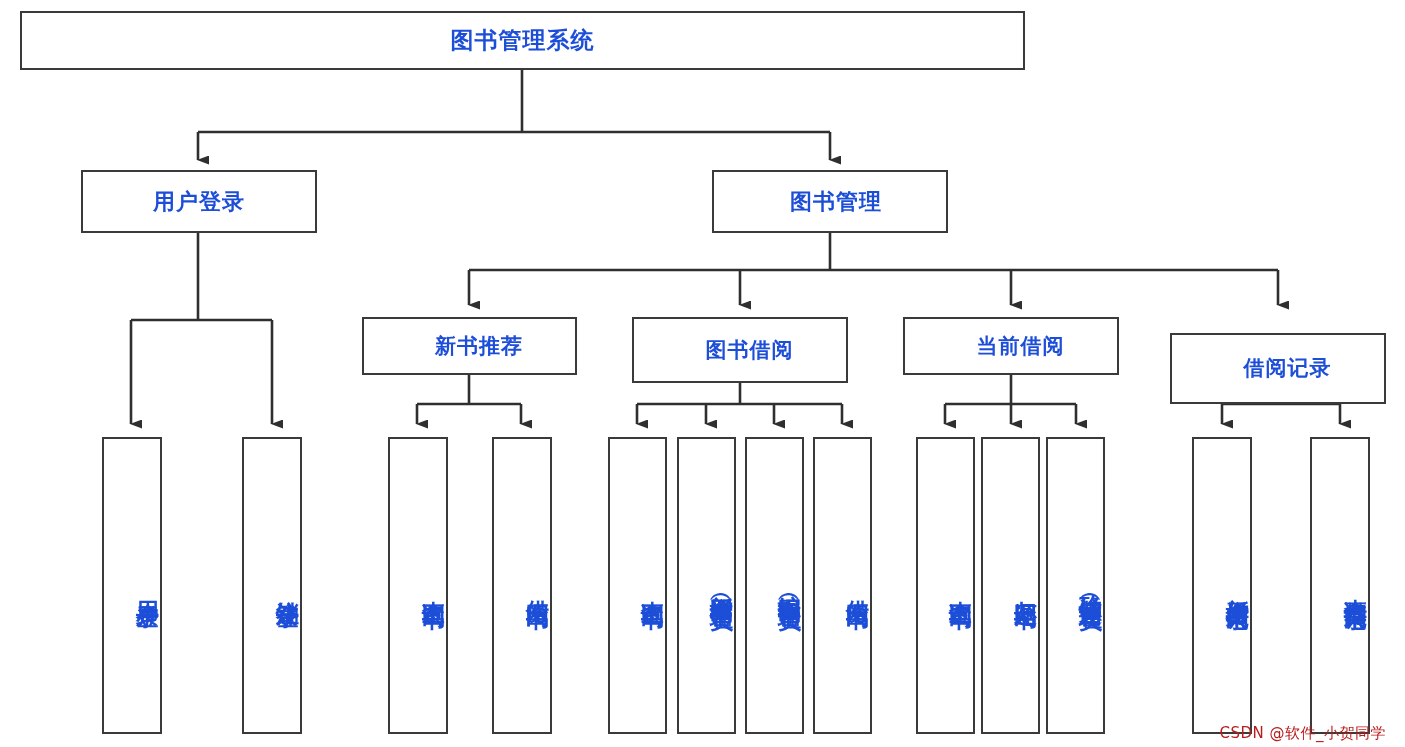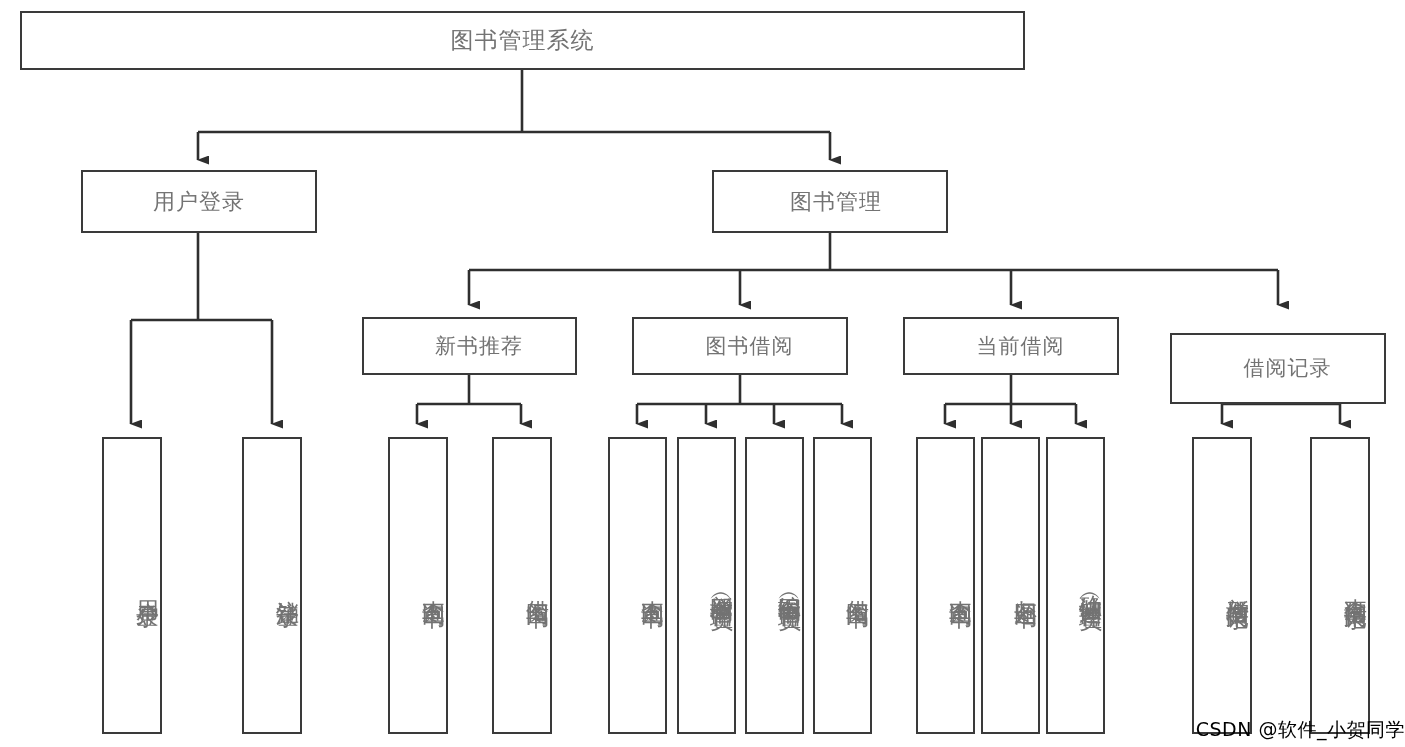--- a/index.html
+++ b/index.html
@@ -28,21 +28,22 @@
     pointer-events: none;
   }
   .node {
     position: absolute;
     box-sizing: border-box;
     background: #ffffff;
     border: 2px solid #3a3a3a;
     display: flex;
     align-items: center;
     justify-content: center;
-    color: #737373;
+    color: #1d4ed8;
+    font-weight: bold;
   }
   .node.h {
     font-size: 22px;
     line-height: 1;
     letter-spacing: 1px;
   }
   .node.root { font-size: 23px; }
   .node.lvl3 { font-size: 21px; padding-left: 19px; }
   .node.leaf {
     writing-mode: vertical-rl;
@@ -55,24 +56,24 @@
     justify-content: center;
     white-space: nowrap;
   }
   .leaf-label {
     writing-mode: vertical-rl;
     text-orientation: upright;
     display: block;
   }
   .watermark {
     position: absolute;
-    right: 0;
+    right: 19px;
     bottom: 4px;
-    font-size: 19px;
-    color: #000000;
+    font-size: 15px;
+    color: #b91c1c;
     letter-spacing: 0.5px;
     white-space: nowrap;
     font-family: "DejaVu Sans", "Liberation Sans", sans-serif;
   }
 </style>
 </head>
 <body>
 
 <div id="stage">
 
@@ -135,21 +136,21 @@
   <div class="node h" style="left:81px; top:170px; width:236px; height:63px;">
     <span>用户登录</span>
   </div>
   <div class="node h" style="left:712px; top:170px; width:236px; height:63px;padding-left:12px;">
     <span>图书管理</span>
   </div>
 
   <div class="node h lvl3" style="left:362px; top:317px; width:215px; height:58px;">
     <span>新书推荐</span>
   </div>
-  <div class="node h lvl3" style="left:632px; top:317px; width:216px; height:58px;">
+  <div class="node h lvl3" style="left:632px; top:317px; width:216px; height:66px;">
     <span>图书借阅</span>
   </div>
   <div class="node h lvl3" style="left:903px; top:317px; width:216px; height:58px;">
     <span>当前借阅</span>
   </div>
   <div class="node h lvl3" style="left:1170px; top:333px; width:216px; height:71px;">
     <span>借阅记录</span>
   </div>
 
   <div class="node leaf" style="left:102px; top:437px; width:60px; height:297px;">

